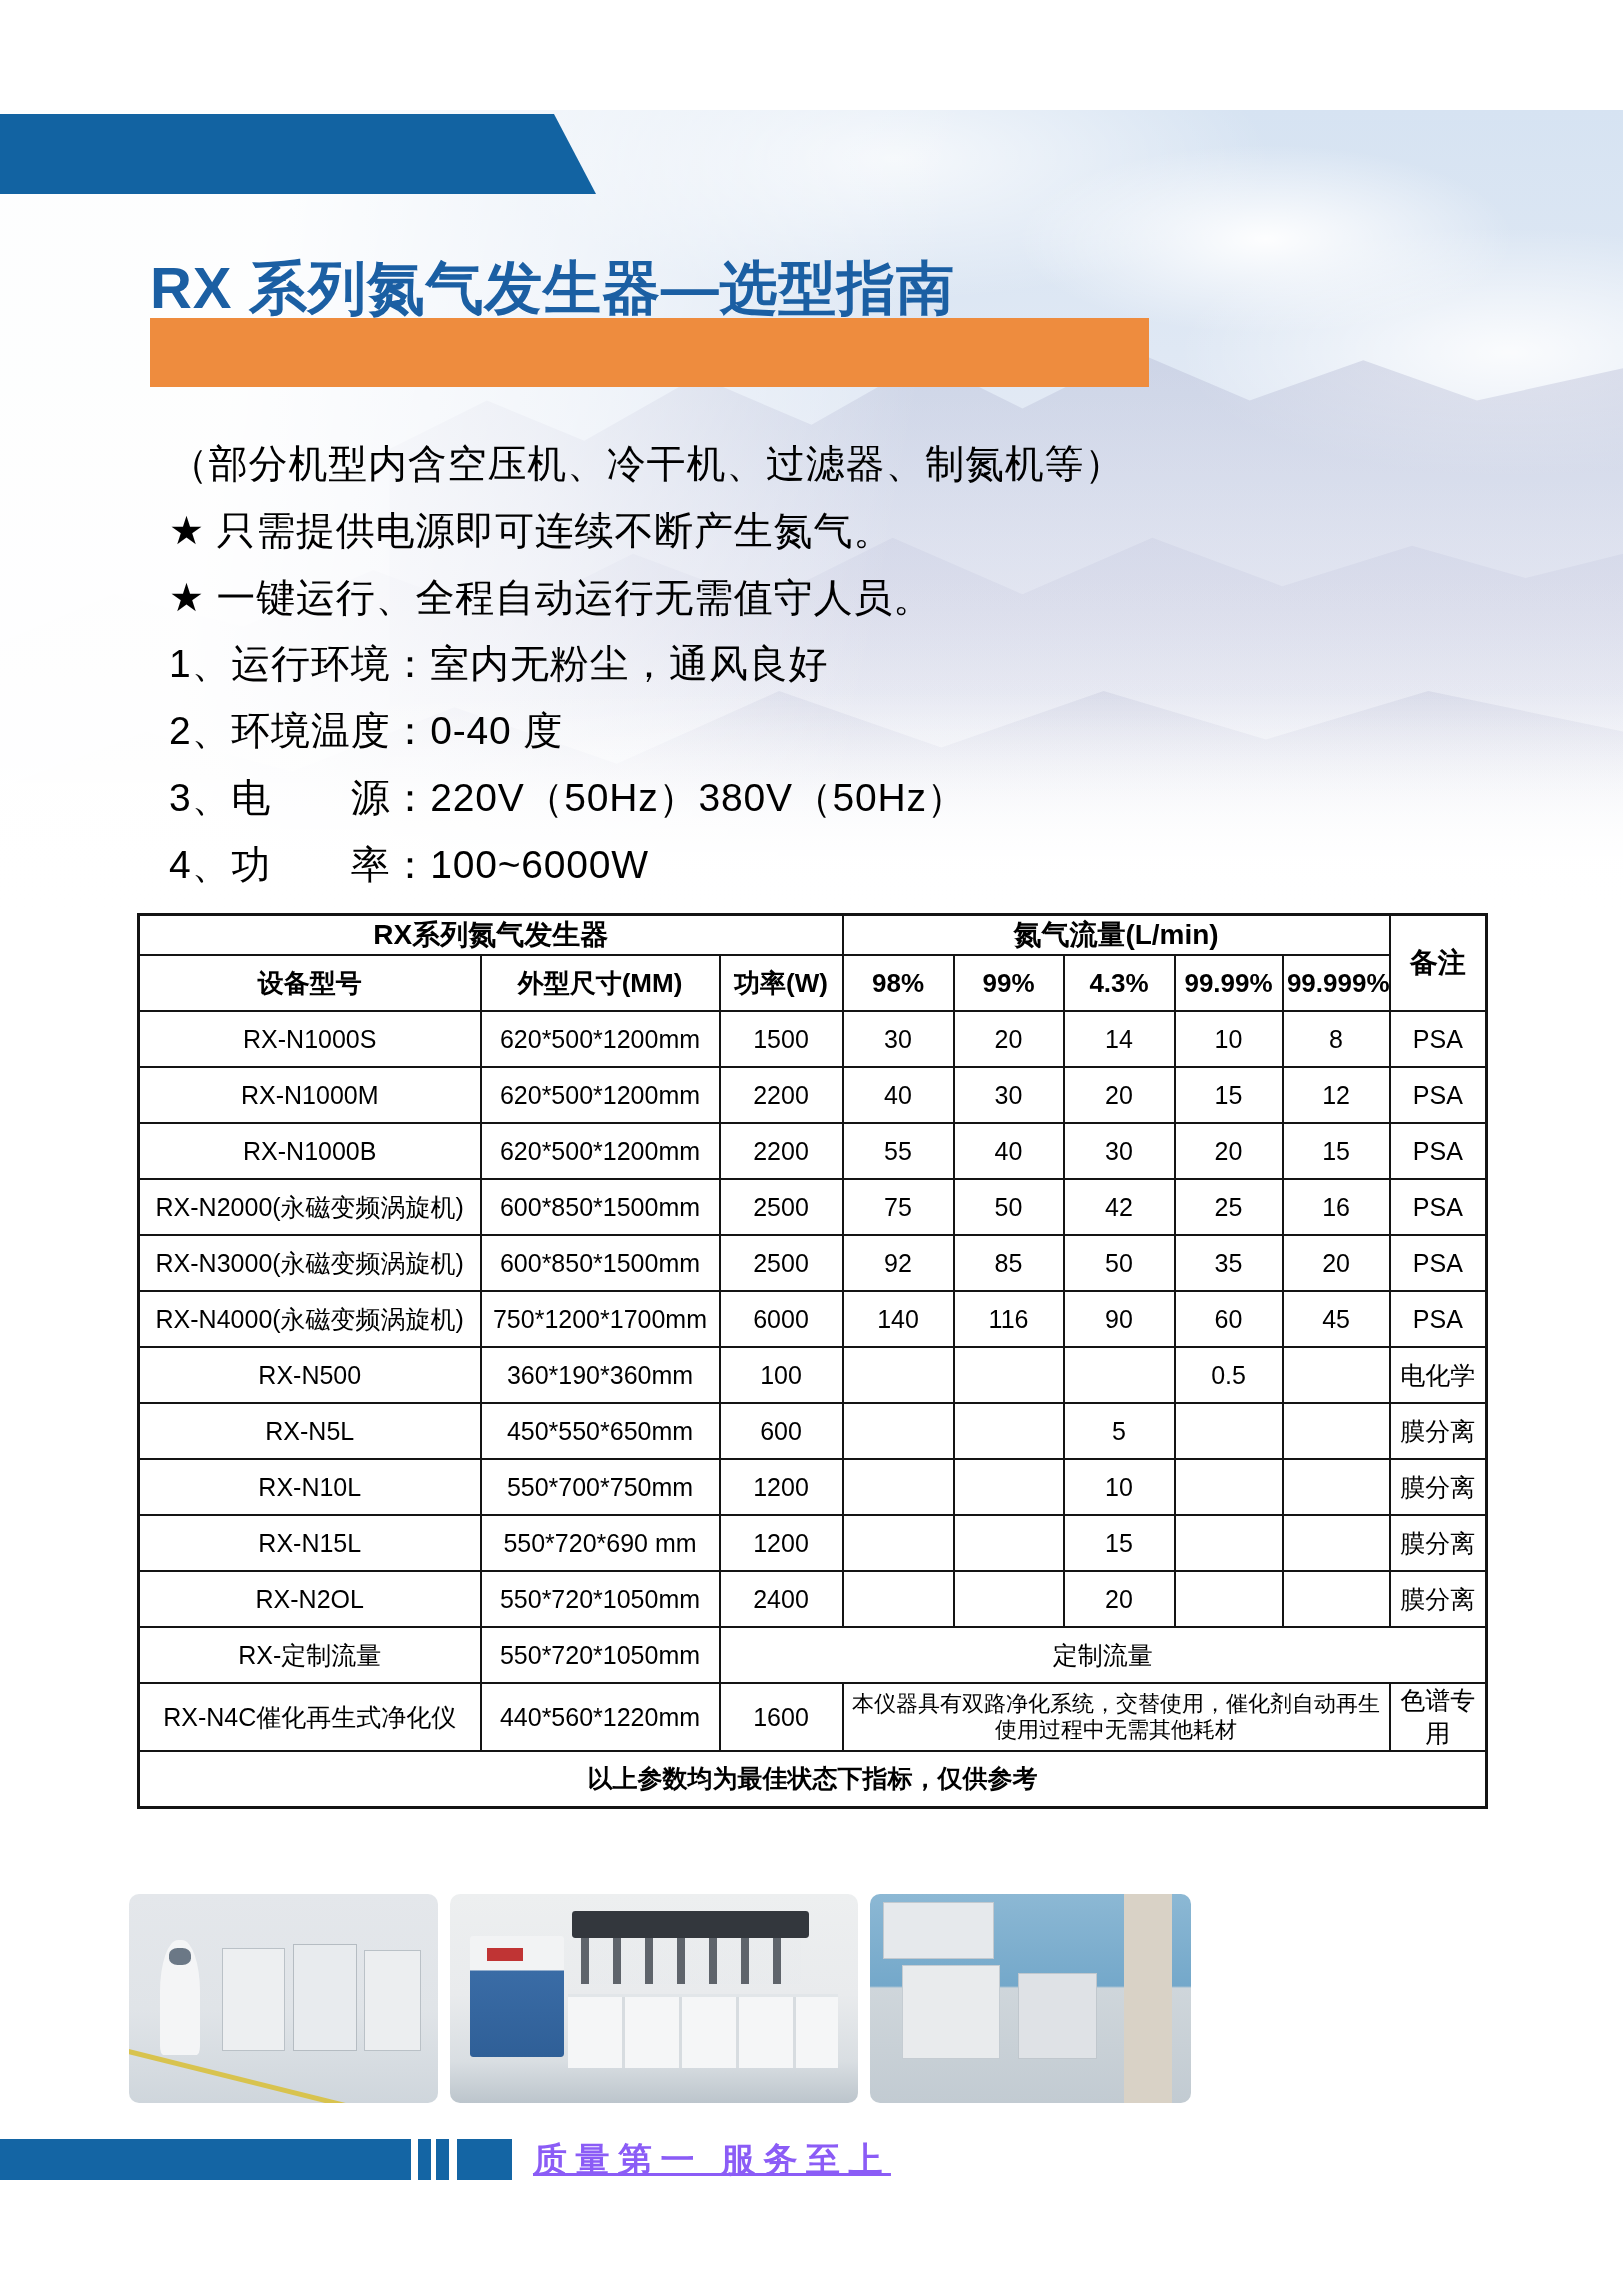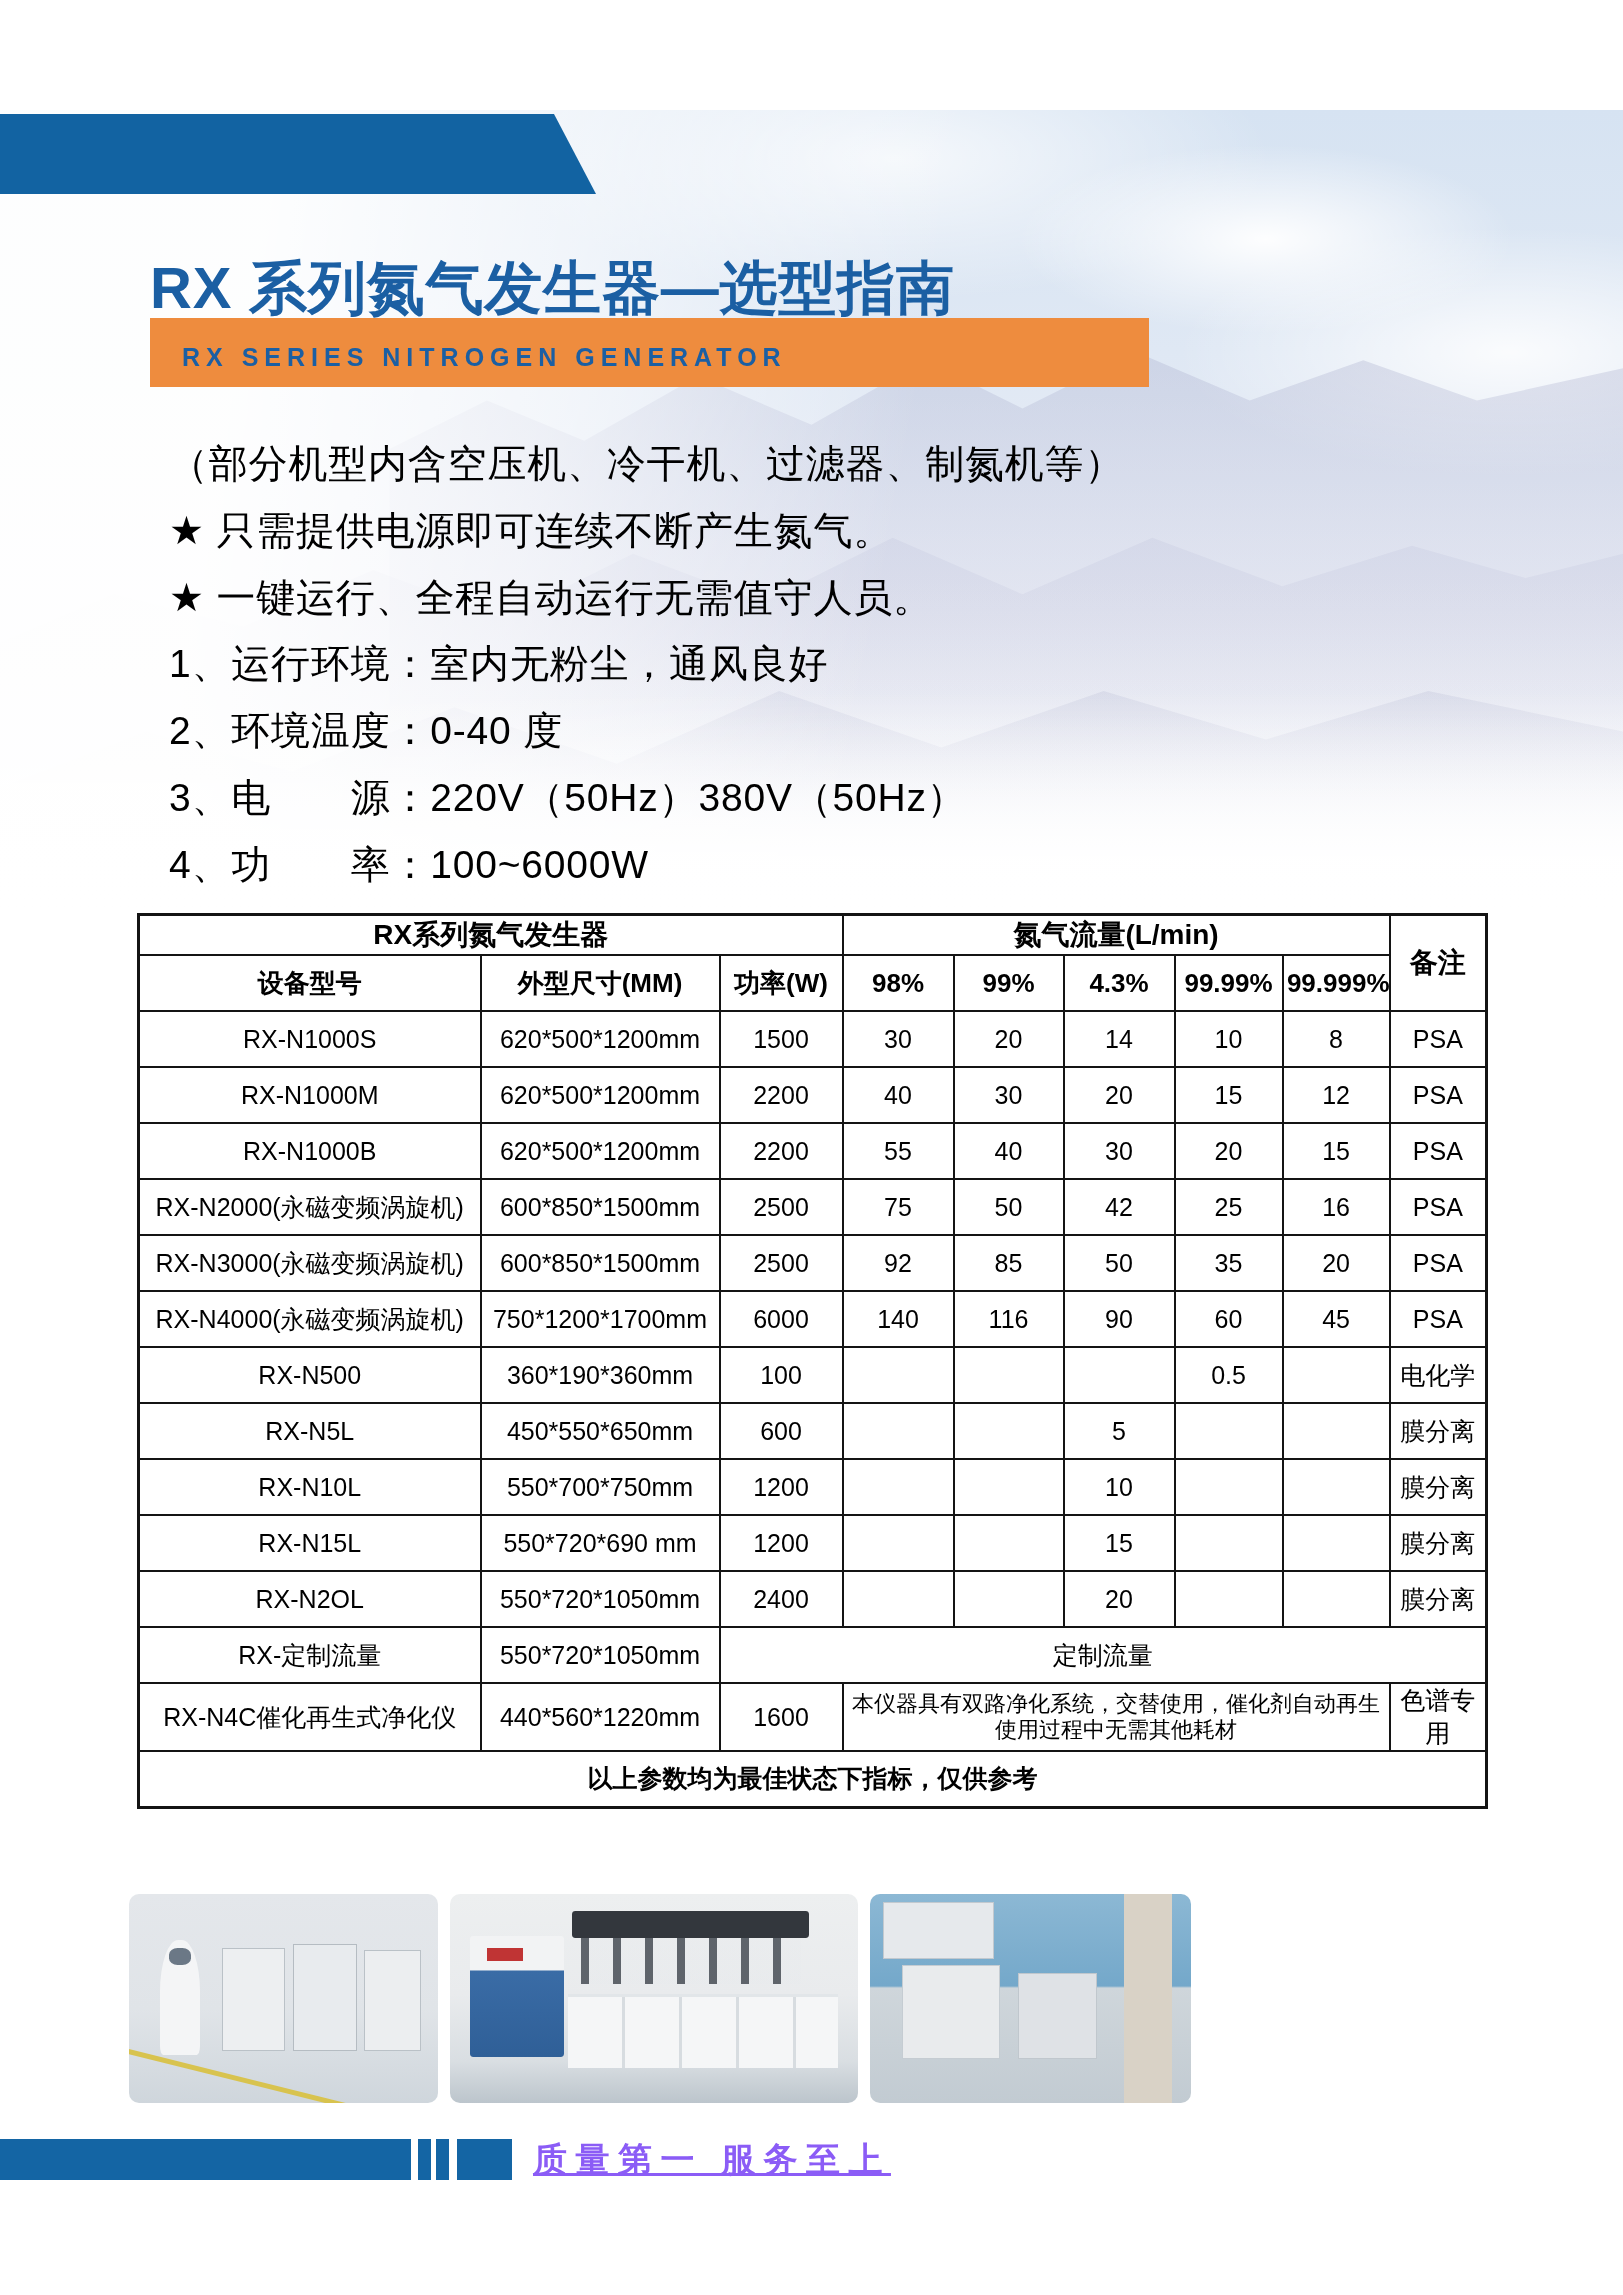--- a/index.html
+++ b/index.html
@@ -126,21 +126,20 @@
     <div class="r3"></div>
     <div class="leftfade"></div>
     <div class="bottomfade"></div>
   </div>
 
   <div class="banner"></div>
   <div class="banner-text">企业标语：合作共赢 携手共进</div>
 
   <div class="orange-band"></div>
   <div class="main-title">RX 系列氮气发生器—选型指南</div>
-  <div class="sub-title">RX SERIES NITROGEN GENERATOR</div>
 
   <div class="intro">
     <div class="line" style="top:0px">（部分机型内含空压机、冷干机、过滤器、制氮机等）</div>
     <div class="line" style="top:67px">★ 只需提供电源即可连续不断产生氮气。</div>
     <div class="line" style="top:134px">★ 一键运行、全程自动运行无需值守人员。</div>
     <div class="line" style="top:200px">1、运行环境：室内无粉尘，通风良好</div>
     <div class="line" style="top:267px">2、环境温度：0-40 度</div>
     <div class="line" style="top:334px">3、电　　源：220V（50Hz）380V（50Hz）</div>
     <div class="line" style="top:401px">4、功　　率：100~6000W</div>
   </div>

